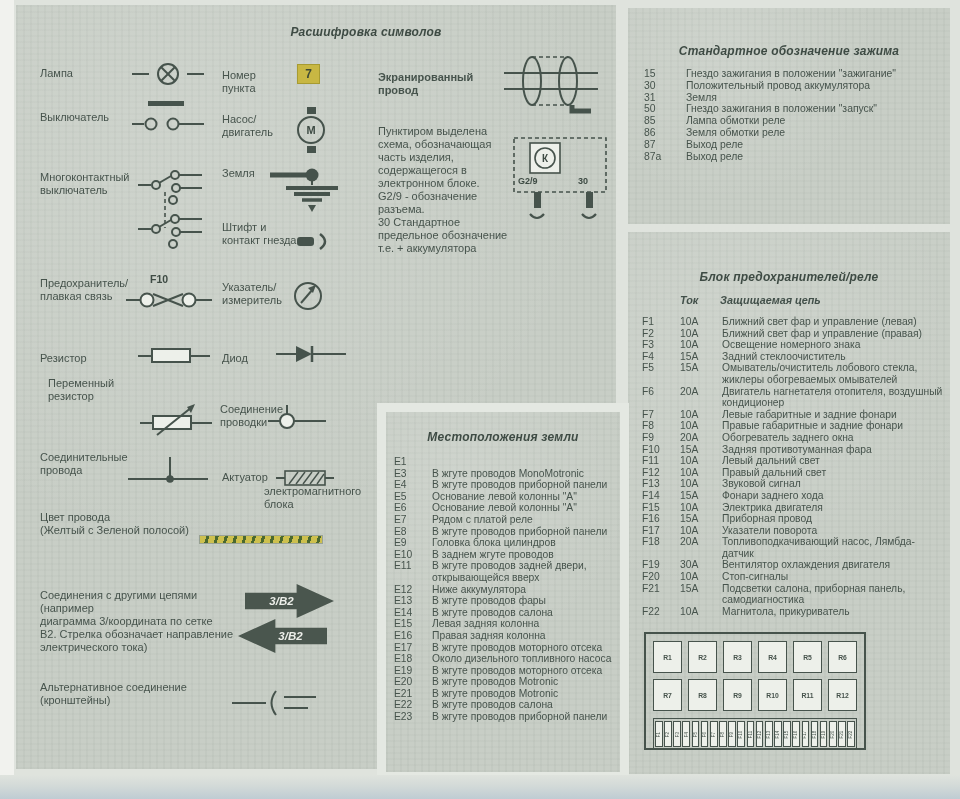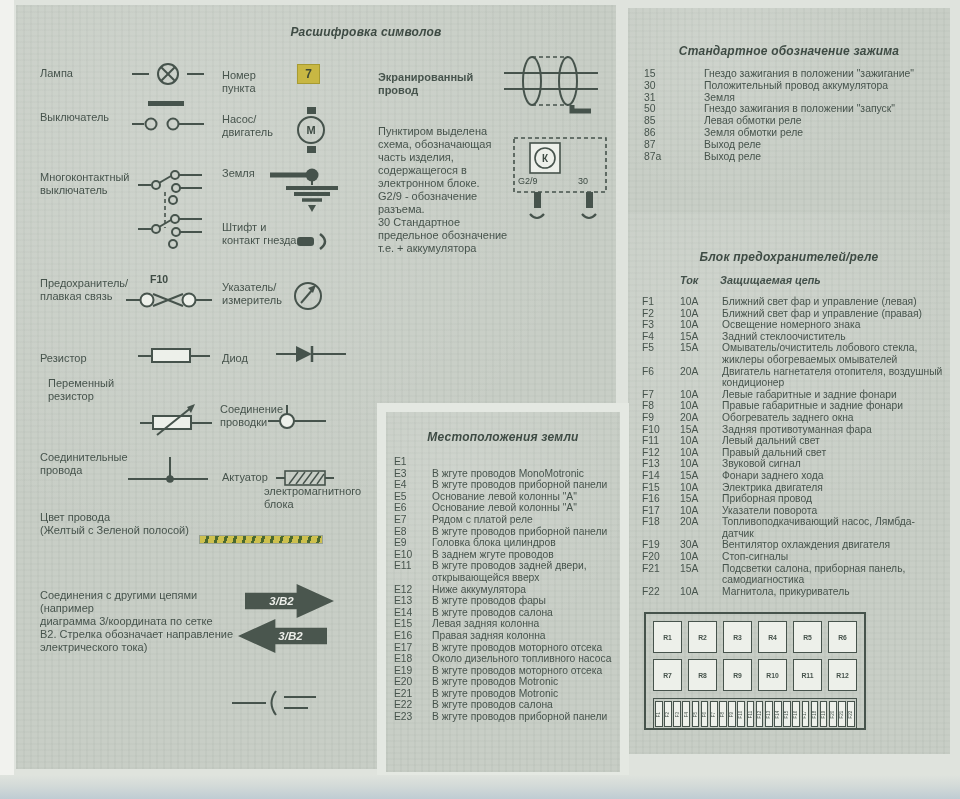--- a/index.html
+++ b/index.html
@@ -35,25 +35,25 @@
     color:#3f4a35;font-weight:700;font-size:12px;display:flex;align-items:center;justify-content:center;}
   .stripebar{position:absolute;width:122px;height:7px;
     background:repeating-linear-gradient(105deg,#cdc04e 0 6px,#4a682f 6px 9px);
     box-shadow:0 0 0 1px rgba(70,83,60,.35);}
   .arrow{position:absolute;width:73px;height:34px;background:#4a564e;color:#eceee9;
     font-style:italic;font-weight:700;font-size:11.5px;display:flex;align-items:center;justify-content:center;}
   .arrow.right{clip-path:polygon(0 26%,58% 26%,58% 0,100% 50%,58% 100%,58% 74%,0 74%);padding-right:16px;}
   .arrow.left{clip-path:polygon(100% 26%,42% 26%,42% 0,0 50%,42% 100%,42% 74%,100% 74%);padding-left:16px;}
 
   .fusetag{position:absolute;font-size:10.5px;font-weight:700;color:#3e4b44;}
-  .unit-lbl{position:absolute;font-size:9px;font-weight:400;color:#3e4b44;}
+  .unit-lbl{position:absolute;font-size:9px;font-weight:700;color:#3e4b44;}
 
   
   .rows{position:absolute;}
-  .trow{display:grid;grid-template-columns:40px 1fr;column-gap:20px;font-size:10.4px;line-height:11.8px;}
+  .trow{display:grid;grid-template-columns:40px 1fr;column-gap:2px;font-size:10.4px;line-height:11.8px;}
   .frow{display:grid;grid-template-columns:34px 38px 1fr;column-gap:4px;font-size:10.3px;line-height:11.6px;}
   .grow{display:grid;grid-template-columns:26px 1fr;column-gap:12px;font-size:10.3px;line-height:11.6px;}
   .fuse-head{position:absolute;font-style:italic;font-weight:700;font-size:10.8px;color:#42504a;}
 
   
   .board{position:absolute;left:16px;top:400px;width:222px;height:118px;border:2px solid #46534c;
     padding:7px 7px 6px 7px;box-sizing:border-box;}
   .relay-grid{display:grid;grid-template-columns:repeat(6,1fr);gap:6px;}
   .relay{height:30px;border:1.5px solid #46534c;background:#edf0ea;display:flex;align-items:center;
     justify-content:center;font-size:6.8px;font-weight:700;color:#46534c;}
@@ -168,20 +168,22 @@
 диаграмма 3/координата по сетке
 В2. Стрелка обозначает направление
 электрического тока)</div>
   <div class="arrow right" style="left:229px;top:579px;">
     <span>3/В2</span>
   </div>
   <div class="arrow left" style="left:222px;top:614px;">
     <span>3/В2</span>
   </div>
 
+  <div class="lbl" style="left:24px;top:676px;">Альтернативное соединение
+(кронштейны)</div>
   <div class="icon" style="left:216px;top:683px;">
     <svg width="84" height="30">
         <line class="st" x1="0" y1="15" x2="34" y2="15"></line>
       <path class="st" d="M44,3 Q35,15 44,27"></path>
       <line class="st" x1="52" y1="9" x2="84" y2="9"></line>
         <line class="st" x1="52" y1="20" x2="76" y2="20"></line>
       </svg>
   </div>
 
   <div class="lbl" style="left:206px;top:64px;">Номер
@@ -326,41 +328,41 @@
         <span>Земля</span>
       </div>
 
       <div class="trow">
         <span>50</span>
         <span>Гнездо зажигания в положении "запуск"</span>
       </div>
 
       <div class="trow">
         <span>85</span>
-        <span>Левая обмотки реле</span>
+        <span>Лампа обмотки реле</span>
       </div>
 
       <div class="trow">
         <span>86</span>
         <span>Земля обмотки реле</span>
       </div>
 
       <div class="trow">
         <span>87</span>
         <span>Выход реле</span>
       </div>
 
       <div class="trow">
         <span>87а</span>
         <span>Выход реле</span>
       </div>
     </div>
 </div>
 
-<div class="panel" style="left:628px;top:212px;width:322px;height:542px;">
+<div class="panel" style="left:628px;top:232px;width:322px;height:542px;">
   <div class="panel-title" style="left:0;right:0;top:38px;text-align:center;">Блок предохранителей/реле</div>
   <div class="fuse-head" style="left:52px;top:62px;">Ток</div>
   <div class="fuse-head" style="left:92px;top:62px;">Защищаемая цепь</div>
   <div class="rows" style="left:14px;top:84px;right:6px;">
 
       <div class="frow">
         <span>F1</span>
         <span>10А</span>
         <span>Ближний свет фар и управление (левая)</span>
       </div>

